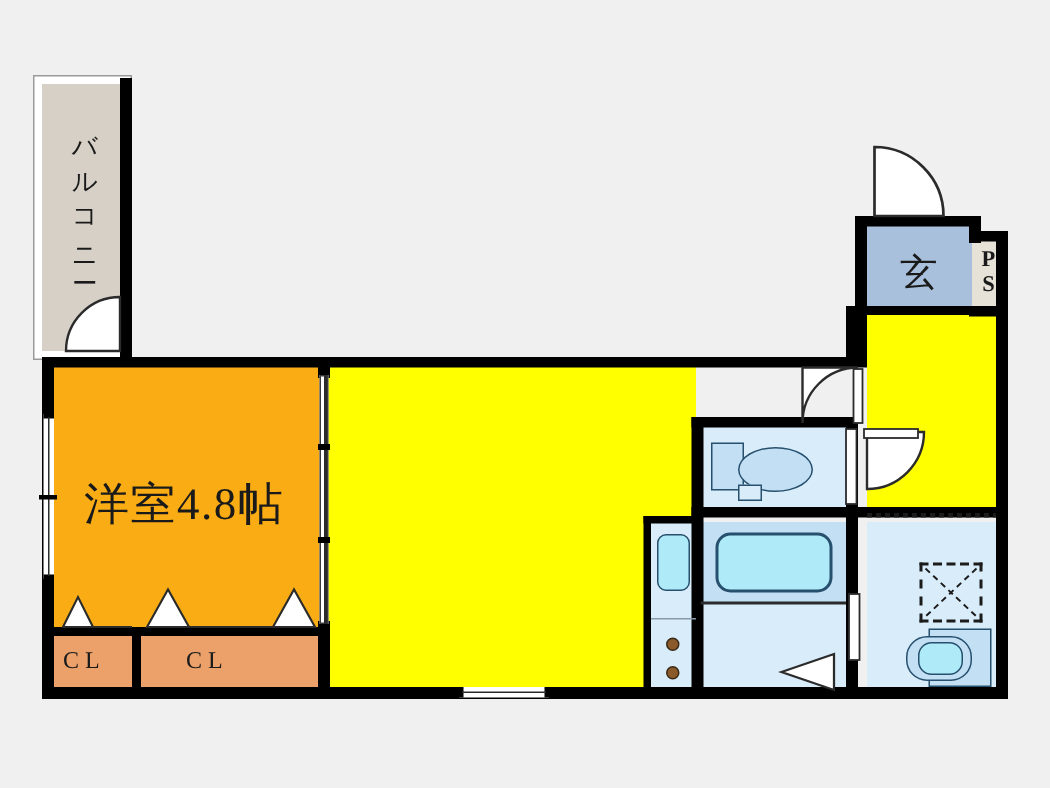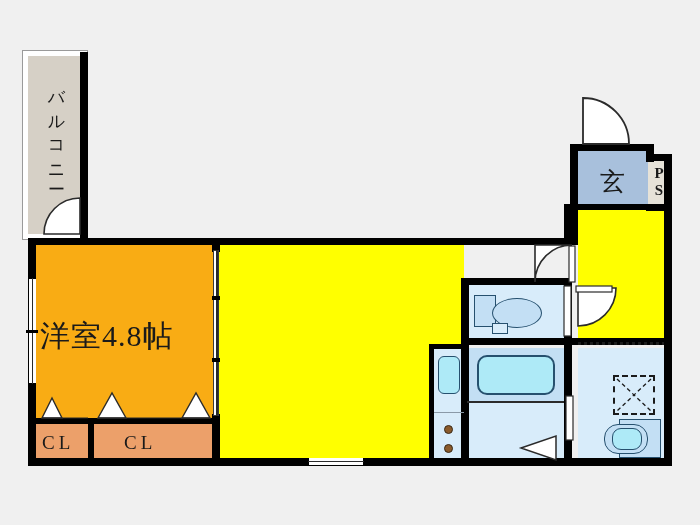--- a/index.html
+++ b/index.html
@@ -28,21 +28,21 @@
   .wall{position:absolute;background:#000000;}
 
   
   .line{position:absolute;background:#2b2b2b;}
   .line-gray{position:absolute;background:#8a9aa8;}
 
   
   .lbl{position:absolute;color:#1a1a1a;white-space:nowrap;
        font-family:"Liberation Serif","DejaVu Serif",serif;}
   .lbl-room{font-size:30px;letter-spacing:1px;}
-  .lbl-cl{font-size:19px;letter-spacing:4px;}
+  .lbl-cl{font-size:16px;letter-spacing:4px;}
   .lbl-entry{font-size:25px;}
   .lbl-ps{font-size:15px;line-height:15px;text-align:center;font-weight:bold;}
   .lbl-balcony{font-size:17px;writing-mode:vertical-rl;text-orientation:upright;
                letter-spacing:6px;}
 
   
   .fx{position:absolute;box-sizing:border-box;}
   .fx-stroke{border:1.6px solid #26506e;}
   .dashed{border:2px dashed #1b1b1b;background:transparent;}
 
@@ -170,21 +170,21 @@
     <line x1="617" y1="379" x2="651" y2="411" stroke="#1b1b1b" stroke-width="1.3" stroke-dasharray="4 3"></line>
     <line x1="651" y1="379" x2="617" y2="411" stroke="#1b1b1b" stroke-width="1.3" stroke-dasharray="4 3"></line>
   </svg>
 
   <div class="fx fx-stroke" style="left:619px;top:419px;width:42px;height:39px;background:#c3dff4;"></div>
   <div class="fx fx-stroke" style="left:604px;top:424px;width:44px;height:30px;background:#c3dff4;border-radius:14px;"></div>
   <div class="fx fx-stroke" style="left:612px;top:428px;width:30px;height:22px;background:#aeeaf7;border-radius:9px;"></div>
 
   <div class="line-gray" style="left:467px;top:401px;width:97px;height:1.6px;background:#2b2b2b;"></div>
 
-  <div class="lbl lbl-room" style="left:40px;top:316px;text-align:center;">洋室4.8帖</div>
+  <div class="lbl lbl-room" style="left:56px;top:316px;text-align:center;">洋室4.8帖</div>
 
 
   <div class="lbl lbl-cl" style="left:42px;top:432px;">CL</div>
   <div class="lbl lbl-cl" style="left:124px;top:432px;">CL</div>
 
   <div class="lbl lbl-entry" style="left:600px;top:165px;">玄</div>
 
   <div class="lbl lbl-ps" style="left:651px;top:166px;width:16px;">P</div>
   <div class="lbl lbl-ps" style="left:651px;top:183px;width:16px;">S</div>
 

